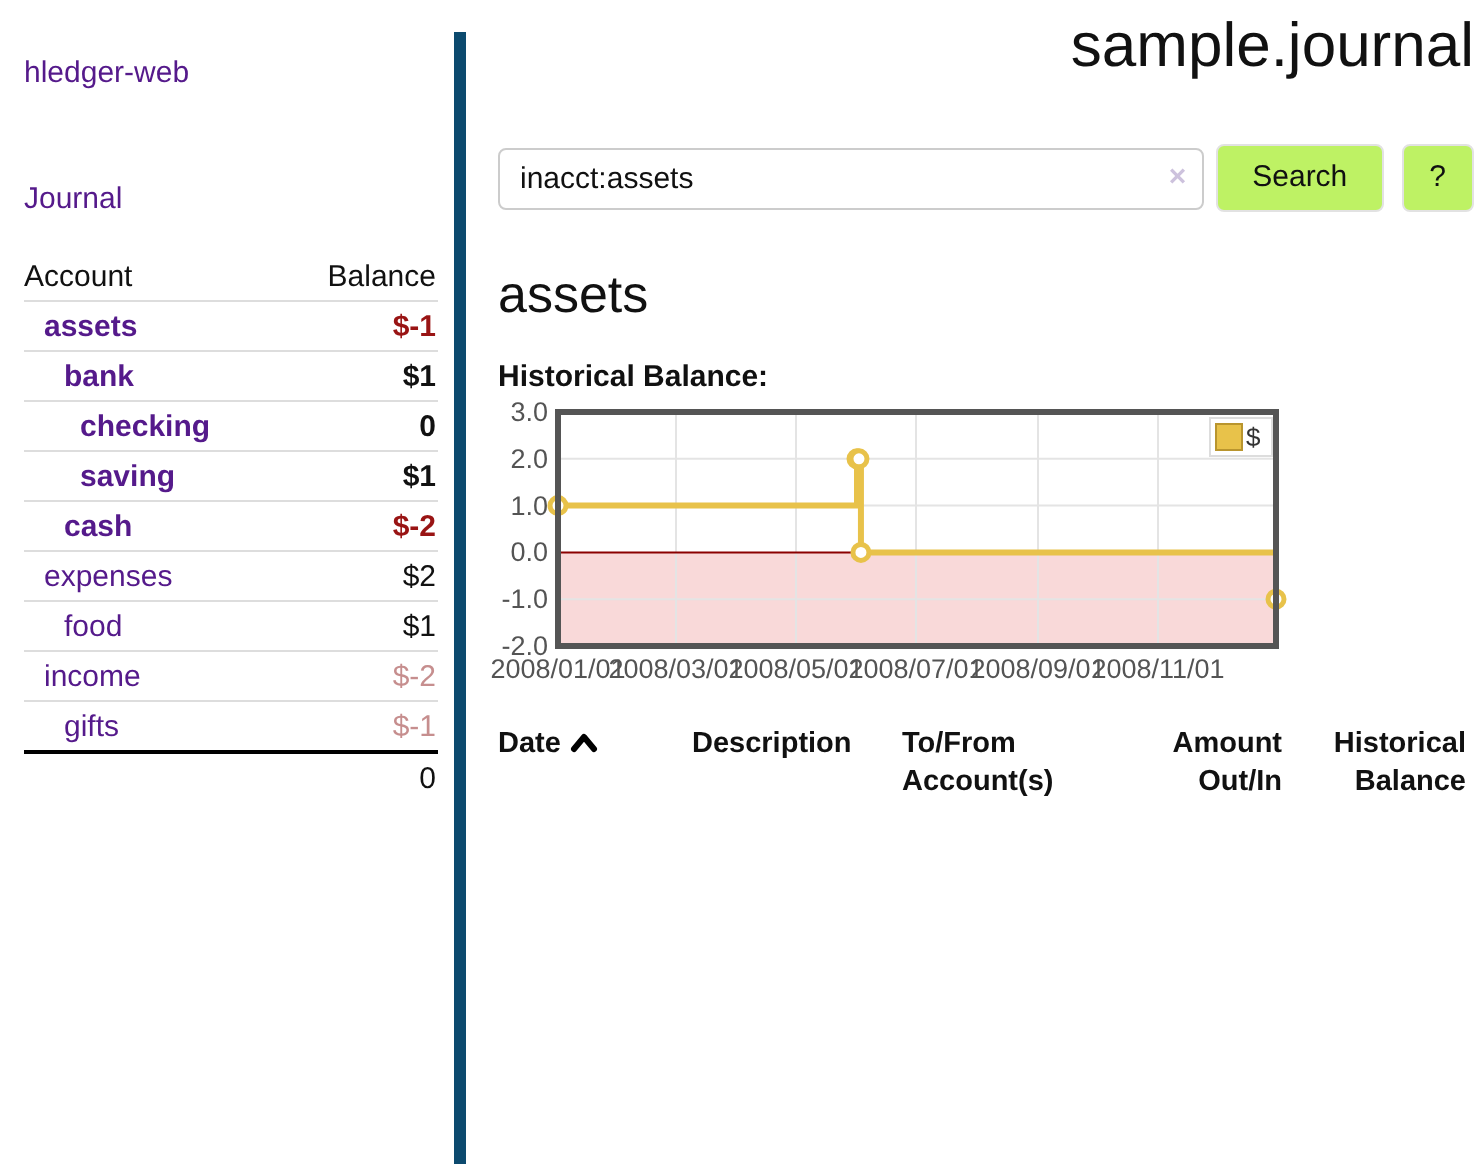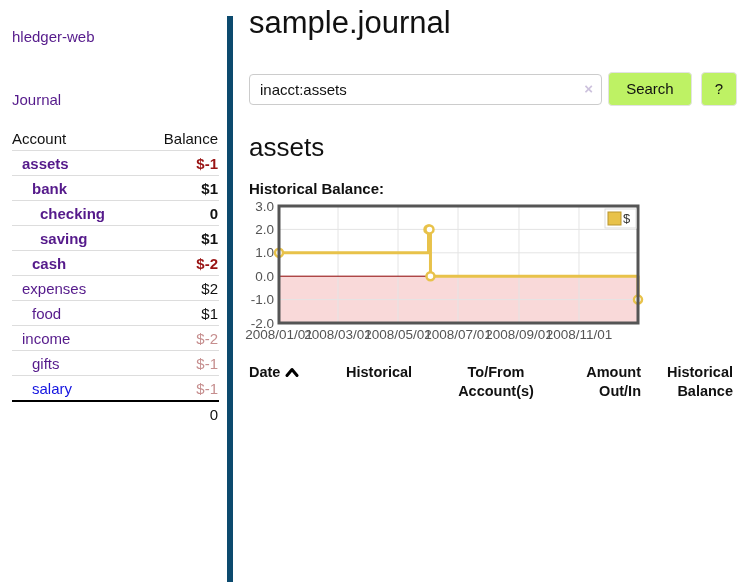--- a/index.html
+++ b/index.html
@@ -29,21 +29,21 @@
   .acct-row.bold td, .acct-row.bold a { font-weight:bold; }
   .acct-row a.blue { color:#1414e0; }
   .indent-1 .acct-name { padding-left:10px; }
   .indent-2 .acct-name { padding-left:20px; }
   .indent-3 .acct-name { padding-left:28px; }
   .neg { color:#991414; }
   .neg-faded { color:#c68e8e; }
 
   
   .main { flex:1 1 auto; padding:0 5px 0 16px; min-width:0; }
-  .page-title { font-size:31px; font-weight:400; margin:5px 0 0 0; letter-spacing:0; }
+  .page-title { font-size:31px; font-weight:400; margin:5px 0 0 0; letter-spacing:0;text-align:right; }
   .search-row { display:flex; align-items:center; margin-top:31px; }
   .search-box { position:relative; flex:1 1 auto; min-width:0; }
   .search-input {
     width:100%; height:31px; border:1px solid #ccc; border-radius:4px;
     font-family:inherit; font-size:15px; color:#111; padding:4px 28px 4px 10px; outline:none;
   }
   .clear-icon {
     position:absolute; right:9px; top:7px; color:#cdc2dd; font-weight:bold;
     font-size:15px; cursor:pointer; line-height:16px;
   }
@@ -61,21 +61,21 @@
   
   .register { border-collapse:collapse; margin-top:14px; width:100%; font-size:14.5px; }
   .register th { font-weight:bold; text-align:left; vertical-align:top; padding:3px 8px 3px 0; line-height:19px; }
   .register th.num, .register td.num { text-align:right; }
   .register th:last-child, .register td:last-child { padding-right:4px; }
   .register col.c-date { width:97px; }
   .register col.c-desc { width:105px; }
   .register col.c-acct { width:118px; }
   .register col.c-amt  { width:80px; }
   .register th .th-inner { display:inline-block; }
-  th.h-acct .th-inner { max-width:90px;text-align:center; }
+  th.h-acct .th-inner { max-width:90px; }
   th.h-amt .th-inner { max-width:62px; }
   th.h-bal .th-inner { max-width:70px; }
   .sort-icon { display:inline-block; vertical-align:-1px; margin-left:5px; }
 </style>
 </head>
 <body>
 
 <div class="layout">
 
   <div class="sidebar">
@@ -117,24 +117,20 @@
           <tr class="acct-row indent-2">
             <td class="acct-name"><a>food</a></td>
             <td class="bal ">$1</td>
           </tr>
           <tr class="acct-row indent-1">
             <td class="acct-name"><a>income</a></td>
             <td class="bal neg-faded">$-2</td>
           </tr>
           <tr class="acct-row indent-2">
             <td class="acct-name"><a>gifts</a></td>
-            <td class="bal neg-faded">$-1</td>
-          </tr>
-          <tr class="acct-row indent-2">
-            <td class="acct-name"><a class="blue">salary</a></td>
             <td class="bal neg-faded">$-1</td>
           </tr>
         </tbody>
       <tbody id="acct-total-tbody">
         <tr class="total-row">
           <td></td>
           <td class="bal">0</td>
         </tr>
       </tbody>
     </table>
@@ -196,21 +192,21 @@
           <col class="c-desc">
           <col class="c-acct">
           <col class="c-amt">
           <col>
       </colgroup>
       <thead>
         <tr>
           <th><span class="th-inner">Date</span><svg class="sort-icon" width="14" height="11">
                 <polyline points="2,8.5 7,2.5 12,8.5" fill="none" stroke="#000" stroke-width="3" stroke-linecap="round" stroke-linejoin="round"></polyline>
               </svg></th>
-          <th><span class="th-inner">Historical</span></th>
+          <th><span class="th-inner">Description</span></th>
           <th class="h-acct"><span class="th-inner">To/From Account(s)</span></th>
           <th class="num h-amt"><span class="th-inner">Amount Out/In</span></th>
           <th class="num h-bal"><span class="th-inner">Historical Balance</span></th>
         </tr>
       </thead>
       <tbody id="register-body"></tbody>
     </table>
   </div>
 </div>
 

